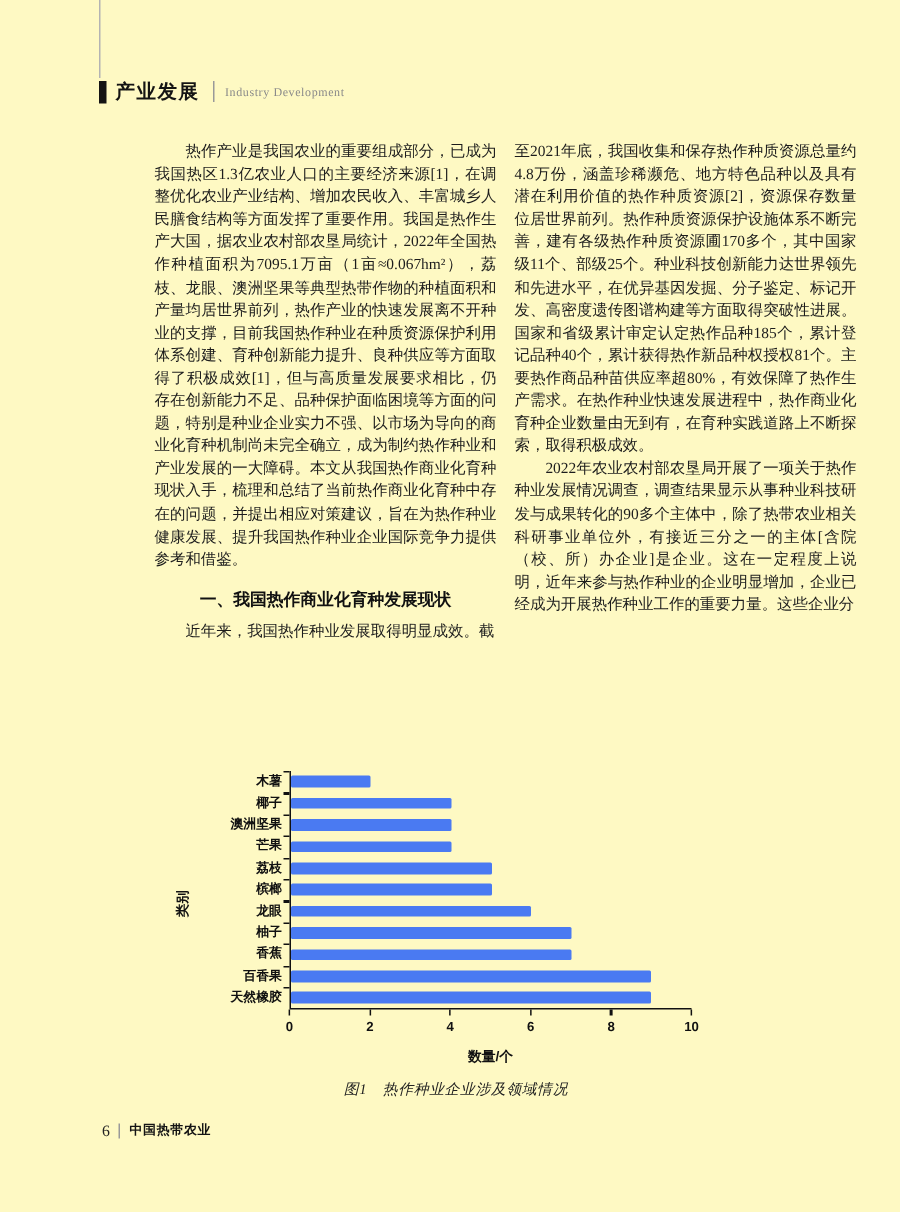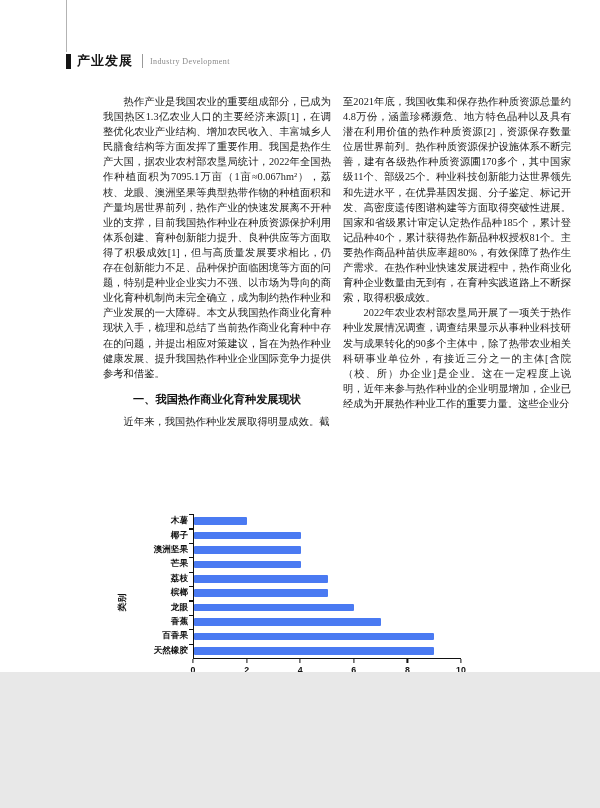--- a/index.html
+++ b/index.html
@@ -1,16 +1,16 @@
 <!DOCTYPE html>
 <html><head>
 <meta charset="utf-8">
 <style>
   html,body{margin:0;padding:0;background:#e8e8e8;}
-  .page{position:relative;width:600px;height:672px;background:#ffffff;overflow:hidden;
+  .page{position:relative;width:600px;height:808px;background:#fef9c3;overflow:hidden;
         font-family:"Liberation Serif","DejaVu Serif",serif;color:#1c1c1c;}
   .top-rule{position:absolute;left:66px;top:0;width:1px;height:52px;background:#b3b3b3;}
   .header{position:absolute;left:66px;top:52px;display:flex;align-items:center;height:18px;}
   .hmark{display:inline-block;width:5px;height:15px;background:#141414;margin-right:6px;}
   .hcn{font-family:"Liberation Sans","DejaVu Sans",sans-serif;font-weight:700;font-size:13px;letter-spacing:1px;color:#141414;}
   .hdiv{display:inline-block;width:1px;height:14px;background:#999;margin:0 7px 0 9px;}
   .hen{font-size:8px;color:#8a8a8a;letter-spacing:.4px;}
   .col{position:absolute;top:94px;width:228px;margin-left:33px;}
   .colL{left:70px;}
   .colR{left:310px;}
@@ -93,20 +93,24 @@
         </div>
         <div class="crow">
           <span class="clbl">槟榔</span>
           <div class="cbar" style="width: 50%; background: rgb(74, 122, 242);"></div>
         </div>
         <div class="crow">
           <span class="clbl">龙眼</span>
           <div class="cbar" style="width: 60%; background: rgb(74, 122, 242);"></div>
         </div>
         <div class="crow">
+          <span class="clbl">柚子</span>
+          <div class="cbar" style="width: 70%; background: rgb(74, 122, 242);"></div>
+        </div>
+        <div class="crow">
           <span class="clbl">香蕉</span>
           <div class="cbar" style="width: 70%; background: rgb(74, 122, 242);"></div>
         </div>
         <div class="crow">
           <span class="clbl">百香果</span>
           <div class="cbar" style="width: 90%; background: rgb(74, 122, 242);"></div>
         </div>
         <div class="crow">
           <span class="clbl">天然橡胶</span>
           <div class="cbar" style="width: 90%; background: rgb(74, 122, 242);"></div>

